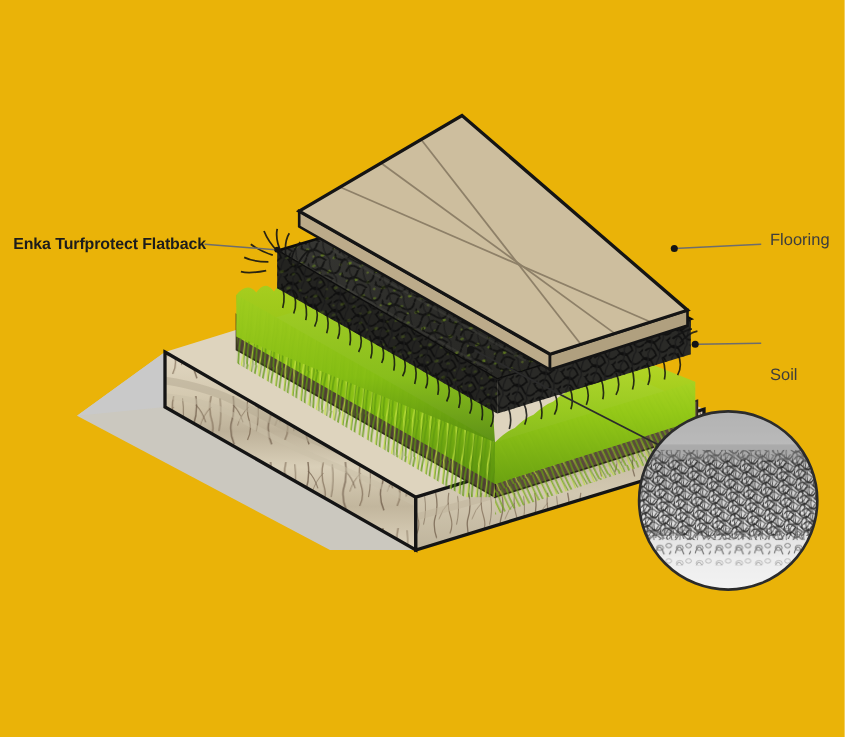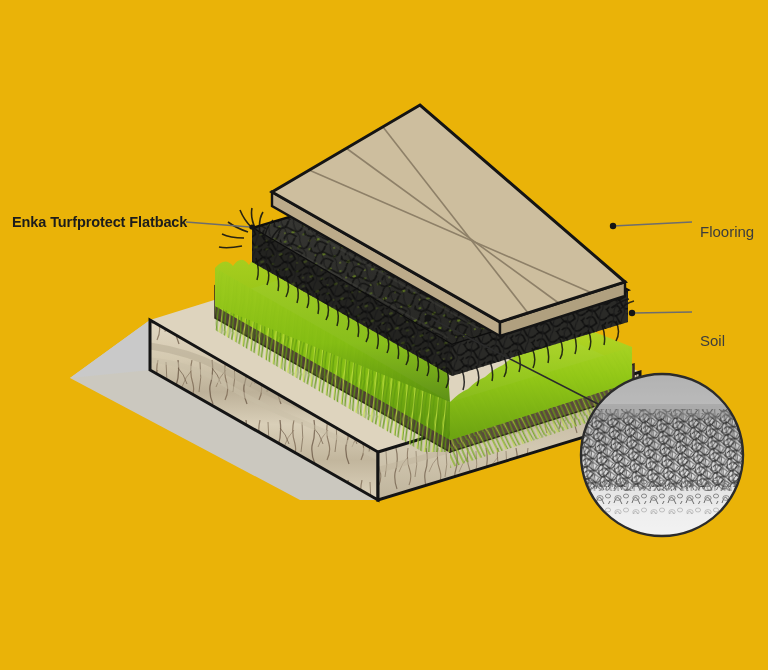--- a/index.html
+++ b/index.html
@@ -307,17 +307,17 @@
 
         <rect x="578" y="374" width="170" height="32" fill="#b0b0b0" opacity="0.35"></rect>
         <rect x="578" y="506" width="170" height="34" fill="#efefef" opacity="0.5"></rect>
       </g>
       <circle cx="662" cy="455" r="81" fill="none" stroke="#2b2b2b" stroke-width="2.4"></circle>
     </g>
   </svg>
 
   <div class="label-text label-left" style="left:12px; top:215px;">Enka Turfprotect Flatback</div>
 
-  <div class="label-text label-right" style="left:700px; top:224px;">Flooring</div>
+  <div class="label-text label-right" style="left:700px; top:211px;">Flooring</div>
 
   <div class="label-text label-right" style="left:700px; top:305px;margin-top:28px;">Soil</div>
 
 </div>
 
 </body></html>

